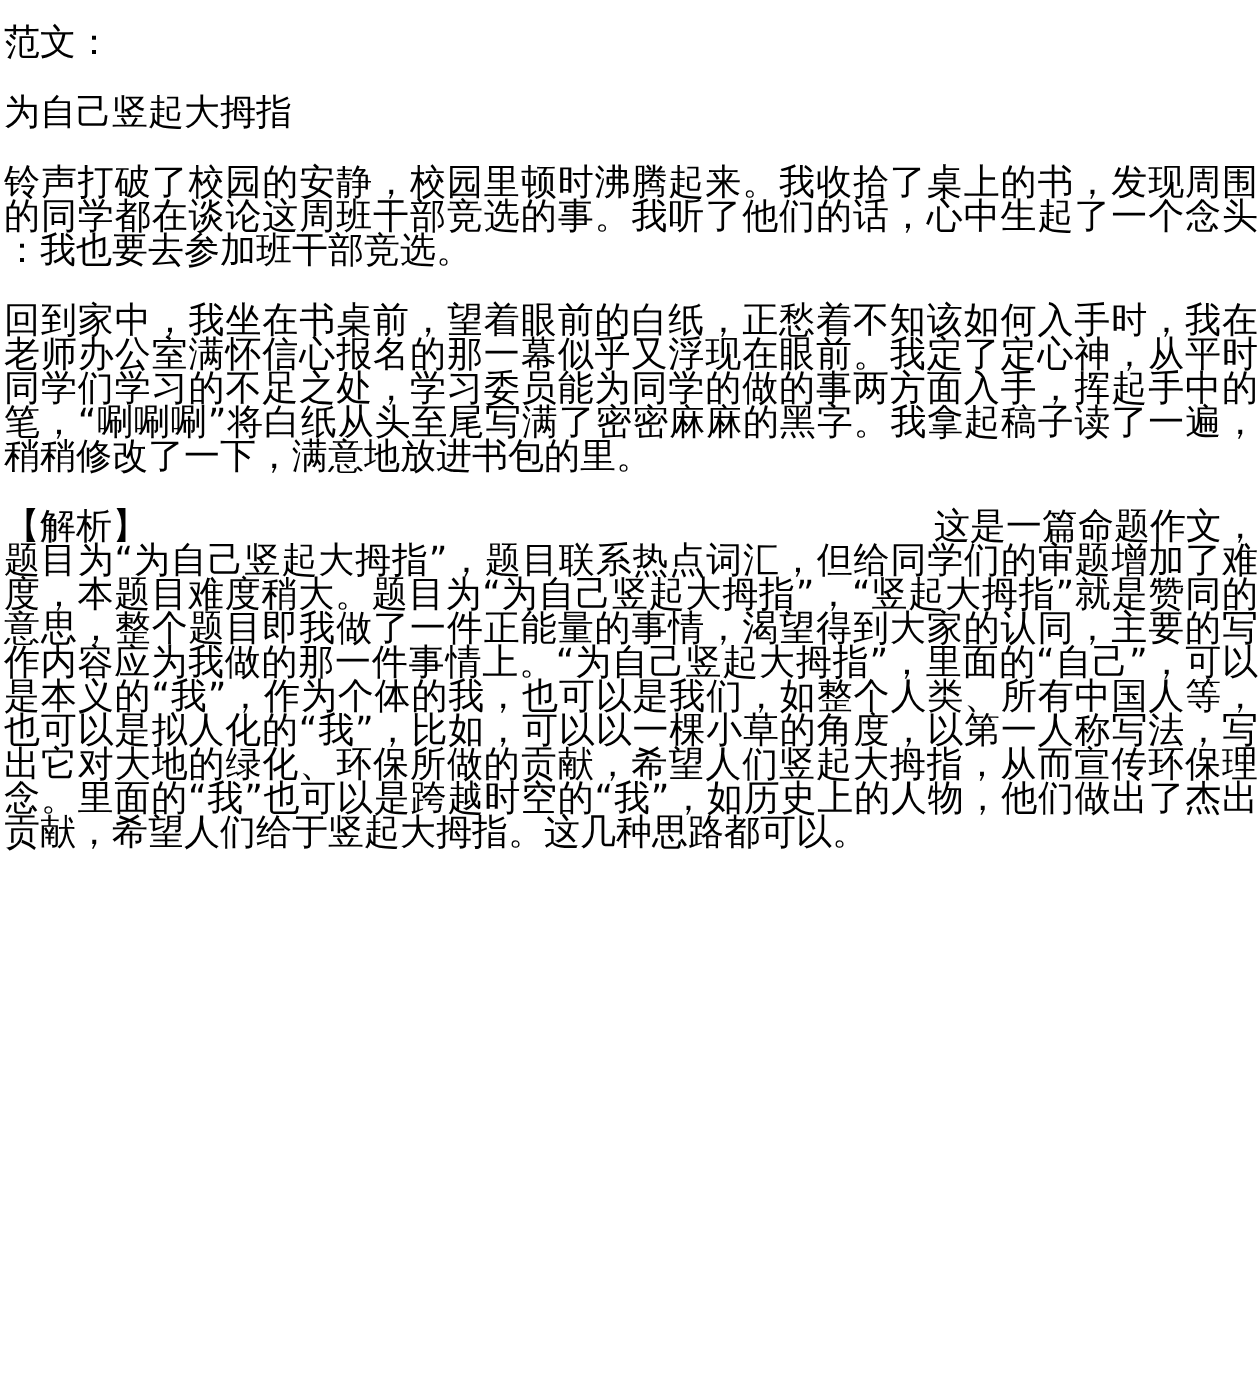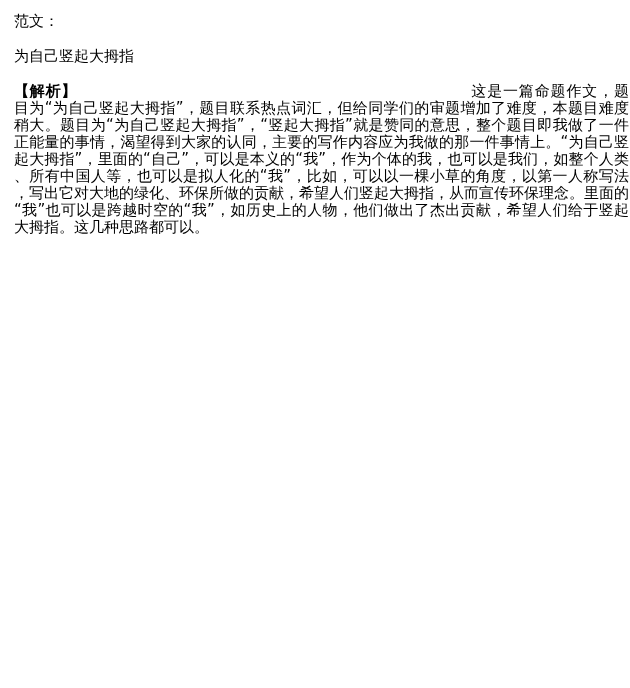--- a/index.html
+++ b/index.html
@@ -11,48 +11,50 @@
     width: 630px;
     height: 688px;
     overflow: hidden;
     color: #000000;
     font-family: "DejaVu Sans", sans-serif;
   }
   .page {
     padding: 13px 1px 0 2px;
   }
   .line, .para {
-    margin: 0 0 18px 12px;
-    font-size: 15px;
+    margin: 0 0 18px 0;
+    font-size: 18px;
     line-height: 17px;
     text-align: justify;
     word-break: break-all;
     line-break: anywhere;
     overflow-wrap: anywhere;
   }
   .analysis-heading {
-    font-weight: bold;
+    font-weight: normal;
   }
   .analysis-spacer {
     display: inline-block;
     width: 393px;
     height: 1px;
     vertical-align: baseline;
   }
 </style>
 </head>
 <body>
 
 <div class="page">
 
   <p class="line">范文：</p>
 
   <p class="line">为自己竖起大拇指</p>
 
 
+  <p class="para">铃声打破了校园的安静，校园里顿时沸腾起来。我收拾了桌上的书，发现周围的同学都在谈论这周班干部竞选的事。我听了他们的话，心中生起了一个念头：我也要去参加班干部竞选。</p>
 
 
+  <p class="para">回到家中，我坐在书桌前，望着眼前的白纸，正愁着不知该如何入手时，我在老师办公室满怀信心报名的那一幕似乎又浮现在眼前。我定了定心神，从平时同学们学习的不足之处，学习委员能为同学的做的事两方面入手，挥起手中的笔，“唰唰唰”将白纸从头至尾写满了密密麻麻的黑字。我拿起稿子读了一遍，稍稍修改了一下，满意地放进书包的里。</p>
 
 
 
   <p class="para"><span class="analysis-heading">【解析】</span><span class="analysis-spacer"></span><span>这是一篇命题作文，题目为“为自己竖起大拇指”，题目联系热点词汇，但给同学们的审题增加了难度，本题目难度稍大。题目为“为自己竖起大拇指”，“竖起大拇指”就是赞同的意思，整个题目即我做了一件正能量的事情，渴望得到大家的认同，主要的写作内容应为我做的那一件事情上。“为自己竖起大拇指”，里面的“自己”，可以是本义的“我”，作为个体的我，也可以是我们，如整个人类、所有中国人等，也可以是拟人化的“我”，比如，可以以一棵小草的角度，以第一人称写法，写出它对大地的绿化、环保所做的贡献，希望人们竖起大拇指，从而宣传环保理念。里面的“我”也可以是跨越时空的“我”，如历史上的人物，他们做出了杰出贡献，希望人们给于竖起大拇指。这几种思路都可以。</span></p>
 
 </div>
 
 </body></html>

